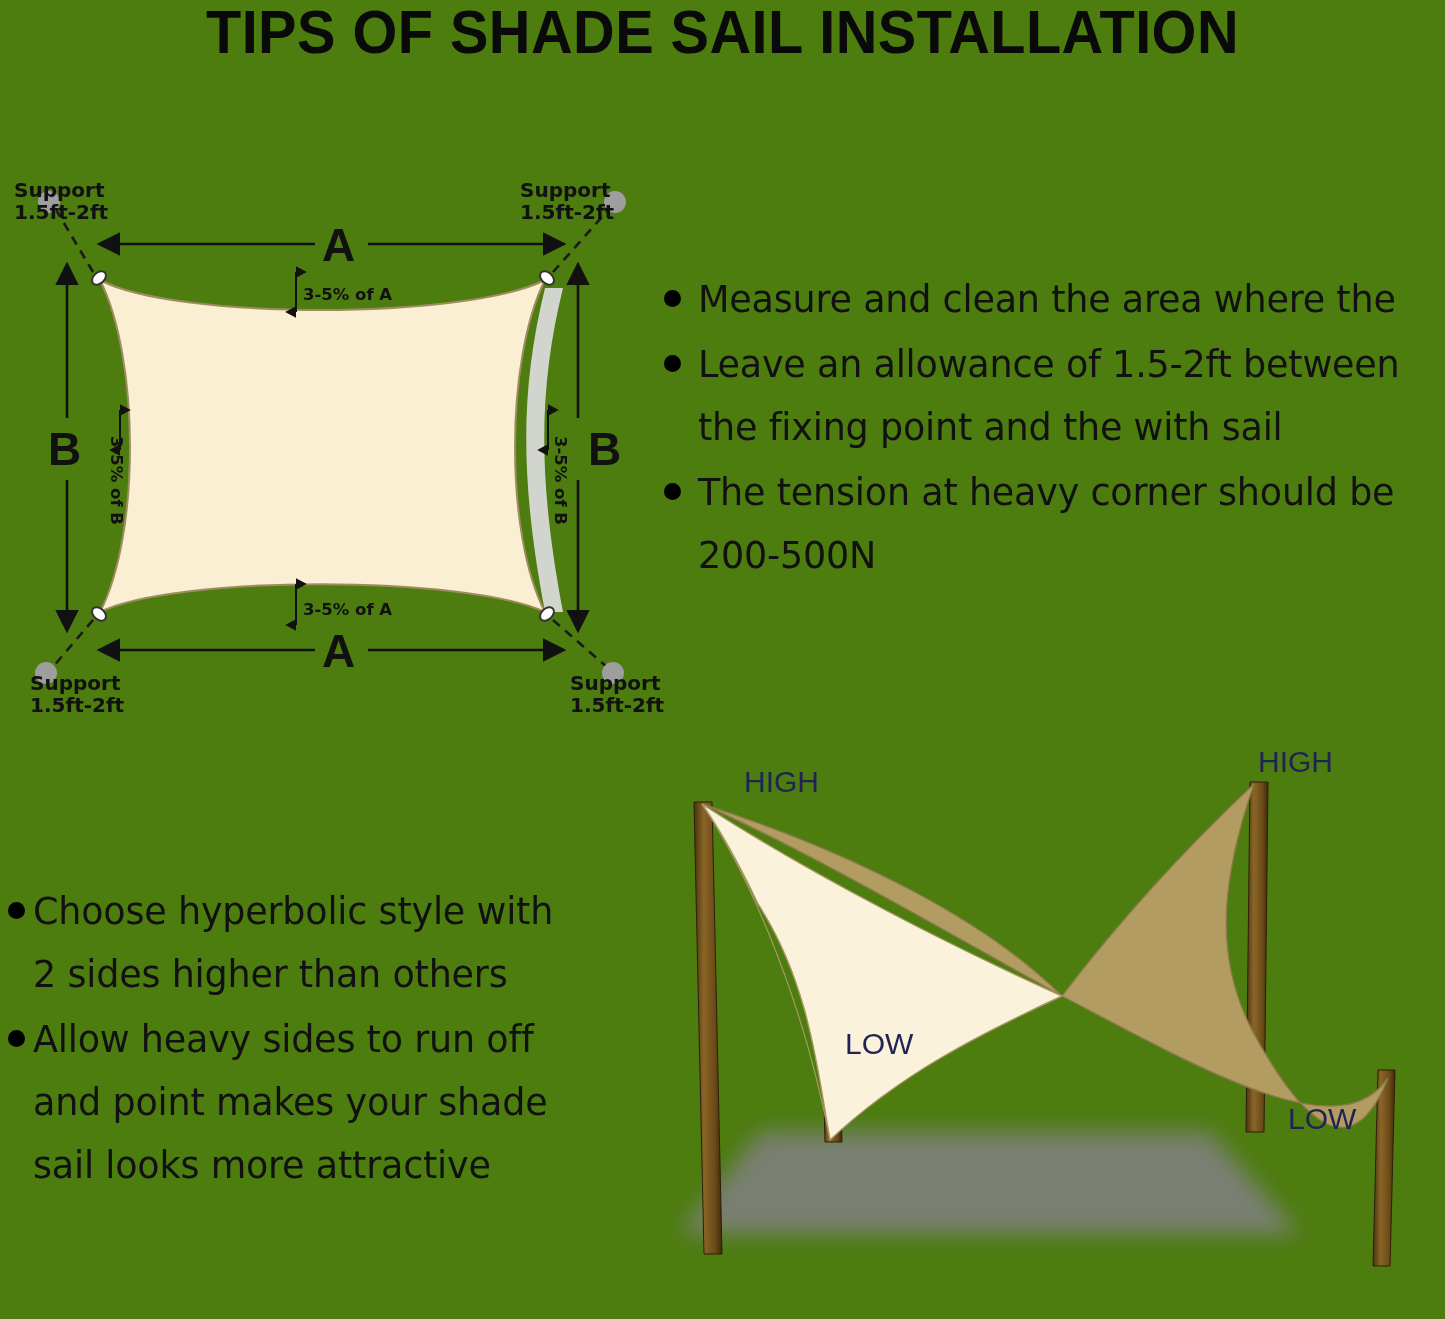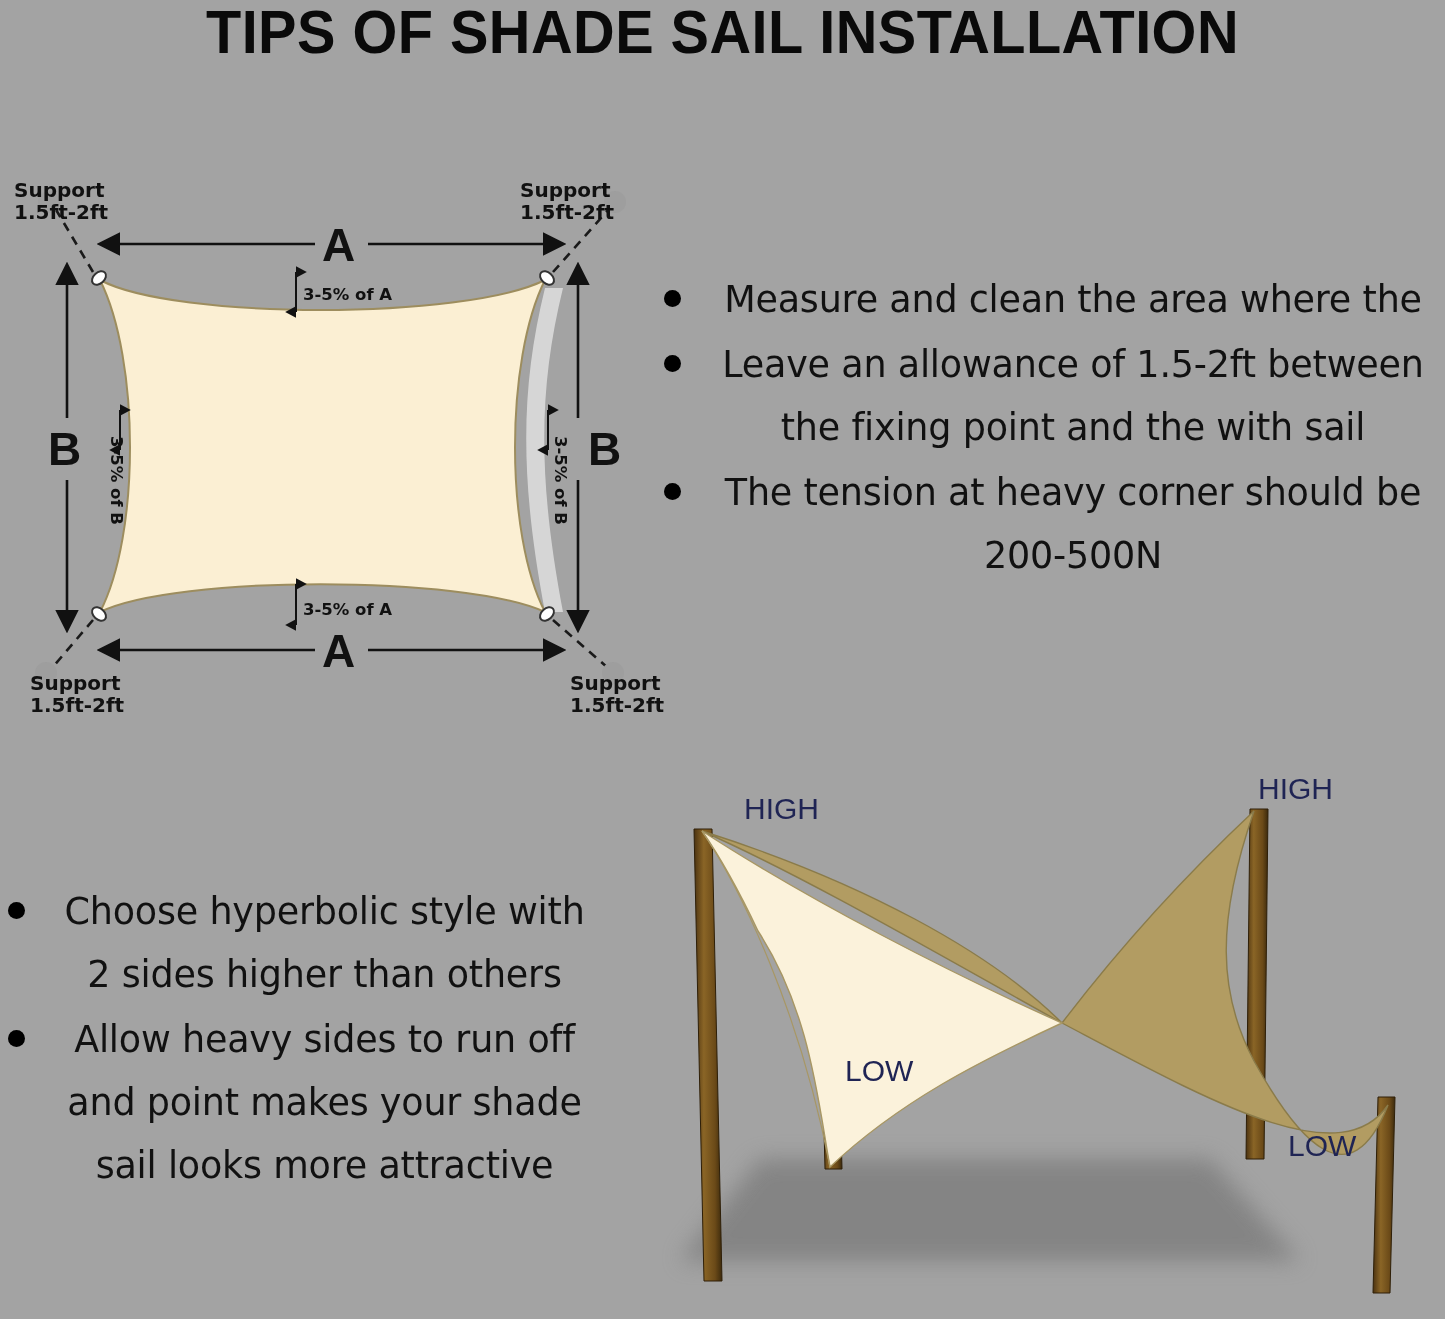--- a/index.html
+++ b/index.html
@@ -5,47 +5,47 @@
   * { margin:0; padding:0; box-sizing:border-box; }
   html, body {
     width:1445px; height:1319px;
     background:#ffffff;
     font-family:"DejaVu Sans", sans-serif;
     overflow:hidden;
   }
   #page {
     position:relative;
     width:1445px; height:1319px;
-    background:#a3a3a3;
+    background:#4d7c0f;
     text-decoration:underline;
   }
 
   
   #title {
     position:absolute;
     left:0; top:-4px;
     width:1445px;
     text-align:center;
     font-family:"Liberation Sans", sans-serif;
     font-weight:bold;
     font-size:62px;
     letter-spacing:0.5px;
     color:#0a0a0a;
     transform:scaleX(0.93);
     transform-origin:center top;
     white-space:nowrap;
   }
 
   
-  .panel { position:absolute;text-align:center; }
+  .panel { position:absolute; }
 
   #diagram-rect { left:0px;   top:160px; width:660px; height:570px; }
   #bullets-top  { left:648px; top:268px; width:800px; height:400px; }
   #bullets-bot  { left:0px;   top:880px; width:625px; height:340px; }
-  #diagram-hyp  { left:650px; top:761px; width:795px; height:544px; }
+  #diagram-hyp  { left:650px; top:734px; width:795px; height:544px; }
 
   
   ul.bullets { list-style:none; }
   ul.bullets li {
     position:relative;
     padding-left:50px;
     color:#111111;
     font-family:"DejaVu Sans", sans-serif;
   }
   ul.bullets li .bullet-dot {
@@ -66,21 +66,21 @@
   #bullets-top li .bullet-dot { top:22px; }
 
   
   #bullets-bot li {
     font-size:36.5px;
     line-height:63px;
     letter-spacing:-0.2px;
     margin-bottom:2px;
   }
   #bullets-bot li .bullet-dot { top:22px; left:8px; }
-  #bullets-bot li { padding-left:24px; }
+  #bullets-bot li { padding-left:33px; }
 
   svg { display:block; overflow:visible; }
 
   .lbl {
     font-family:"DejaVu Sans", sans-serif;
     fill:#111111;
     font-weight:bold;
   }
   .lbl-support { font-size:20px; font-weight:bold; }
   .lbl-big     { font-size:46px; font-weight:bold; font-family:"Liberation Sans", sans-serif; }

